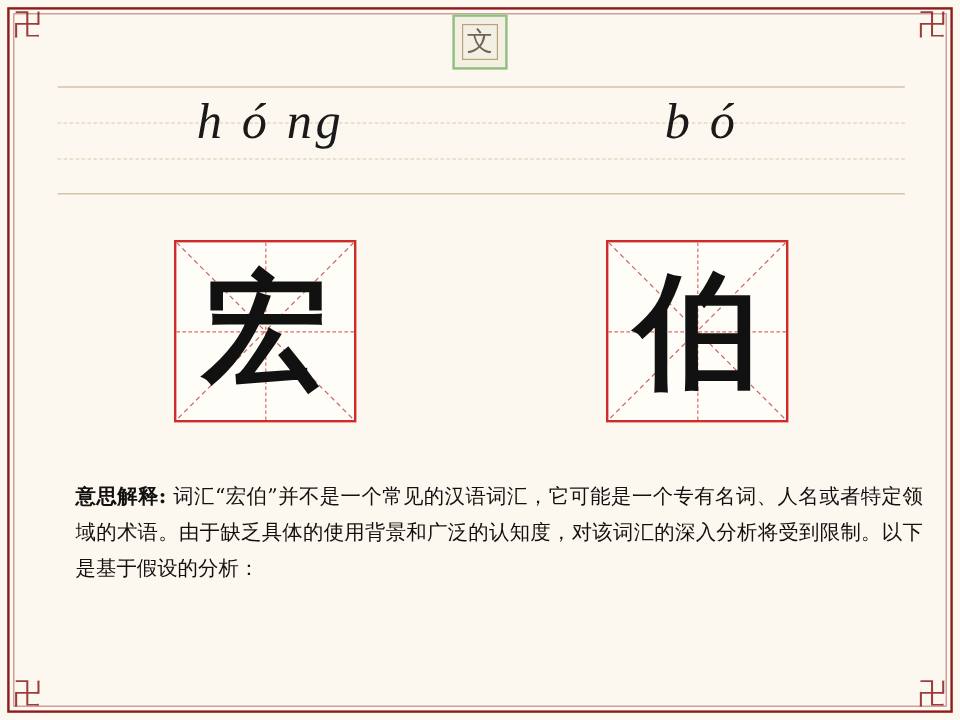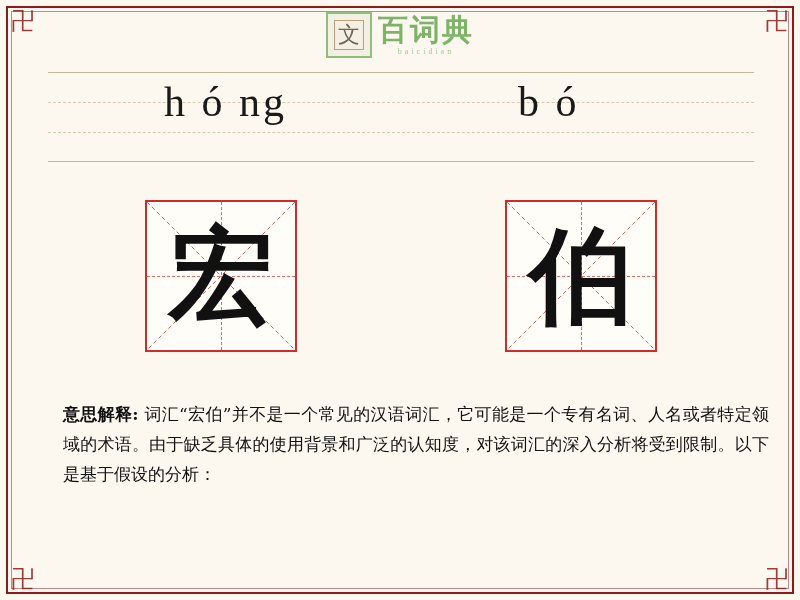--- a/index.html
+++ b/index.html
@@ -98,41 +98,42 @@
     margin-top: 3px;
   }
 
   
   .staff {
     position: absolute;
     left: 48px;
     top: 72px;
     width: 706px;
     height: 100px;
+    font-style: italic;
   }
   .staff .line {
     position: absolute;
     left: 0; right: 0;
     height: 0;
     border-top: 1px solid #c9b79a;
   }
   .staff .line.solid-top { top: 0; }
   .staff .line.dash1 { top: 30px; border-top: 1px dashed #d8c8ae; }
   .staff .line.dash2 { top: 60px; border-top: 1px dashed #d8c8ae; }
   .staff .line.solid-bottom { top: 89px; }
   .pinyin {
     position: absolute;
     top: 6px;
     font-size: 42px;
     color: #1a1a1a;
     font-family: "Liberation Serif", serif;
     letter-spacing: 3px;
   }
   .pinyin.p1 { left: 116px; }
-  .pinyin.p2 { left: 470px; text-align: right; }
+  .pinyin.p2 { left: 506px; text-align: right; }
 
   
   .chars {
     position: absolute;
     top: 200px;
     left: 0; right: 0;
     height: 160px;
   }
   .char-box {
     position: absolute;
@@ -199,24 +200,20 @@
 <div class="page-border"></div>
 <div class="page-border-inner"></div>
 <div class="corner tl">卍</div>
 <div class="corner tr">卍</div>
 <div class="corner bl">卍</div>
 <div class="corner br">卍</div>
 
 <div class="logo">
   <div class="logo-mark">
     <div class="glyph">文</div>
-  </div>
-  <div class="logo-text">
-    <div class="logo-title">百词典</div>
-    <div class="logo-sub">baicidian</div>
   </div>
 </div>
 
 <div class="staff">
   <div class="line solid-top"></div>
   <div class="line dash1"></div>
   <div class="line dash2"></div>
   <div class="line solid-bottom"></div>
   <div class="pinyin p1">h ó ng</div>
   <div class="pinyin p2">b ó</div>

